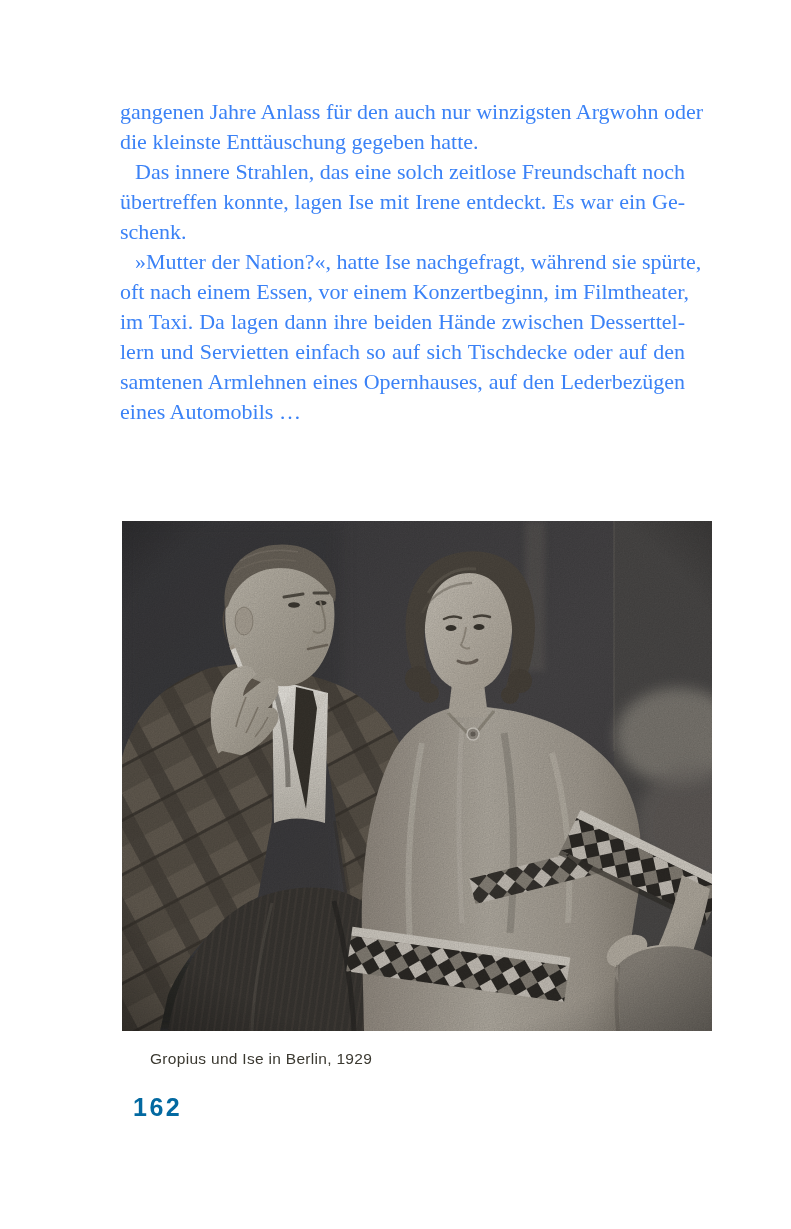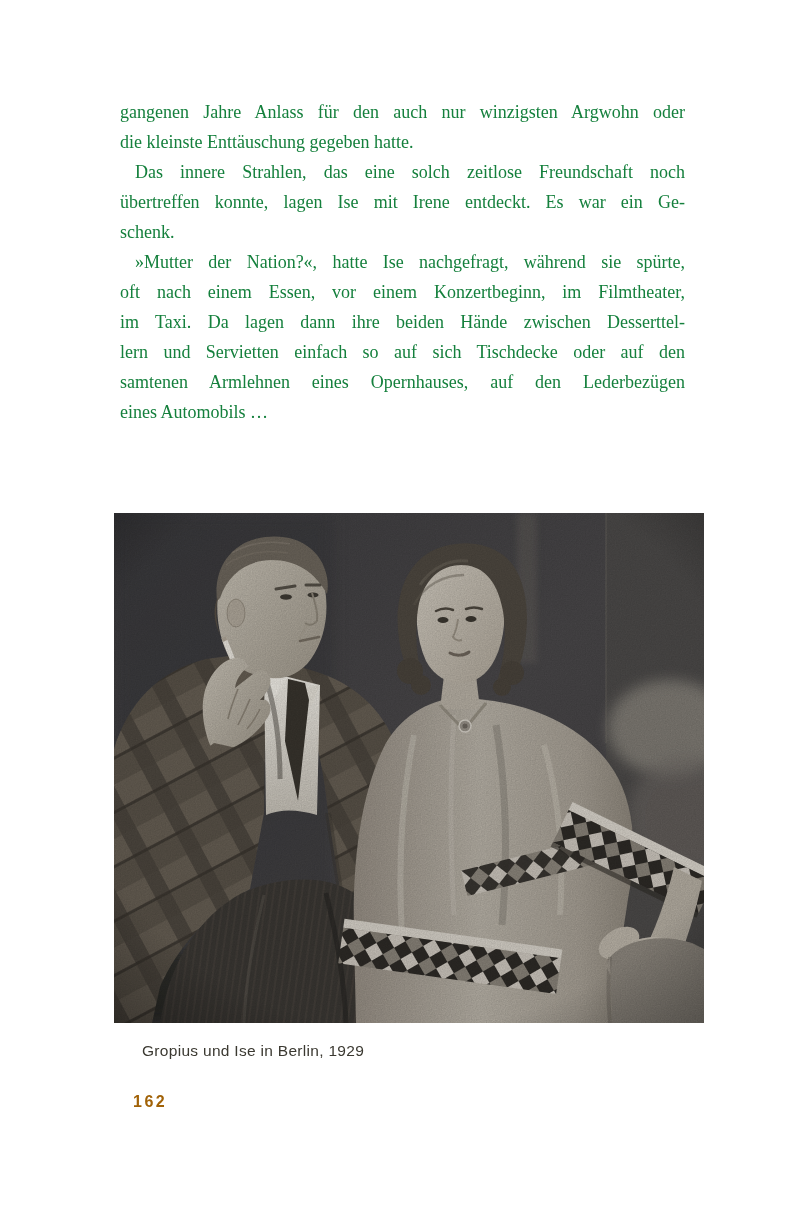--- a/index.html
+++ b/index.html
@@ -8,54 +8,54 @@
     width:791px;height:1229px;
     background:#ffffff;
     margin:0 auto;
     overflow:hidden;
     font-family:"Liberation Serif", serif;
   }
   
   .text-block{
     position:absolute;
     left:120px;top:97px;width:565px;
-    font-size:18px;line-height:30px;
-    color:#15803d;
+    font-size:22px;line-height:30px;
+    color:#3b82f6;
   }
   .para{margin:0;padding:0;}
   .ln{
     display:block;
     height:30px;
     text-align:justify;
     text-align-last:justify;
     white-space:nowrap;
     overflow:visible;
   }
   .ln.end{text-align-last:left;}
   .ln.ind{text-indent:15px;}
   
   .figure{
-    position:absolute;left:110px;top:509px;width:590px;margin:4px;
+    position:absolute;left:110px;top:509px;width:590px;margin:12px;
   }
   .photo{width:590px;height:510px;line-height:0;}
   .photo svg{display:block;}
   .caption{
     margin:19px 0 0 28px;
     font-family:"Liberation Sans", sans-serif;
     font-size:15.5px;
     letter-spacing:.3px;
     color:#3b3931;
   }
   
   .pagenum{
     position:absolute;left:133px;top:1093px;
     font-family:"Liberation Sans", sans-serif;
-    font-size:16px;font-weight:700;
+    font-size:25px;font-weight:700;
     letter-spacing:2.5px;
-    color:#a16207;
+    color:#0369a1;
   }
 </style>
 </head>
 <body>
 
 <div class="page">
 
   <main class="text-block">
     <p class="para">
       <span class="ln">gangenen Jahre Anlass für den auch nur winzigsten Argwohn oder</span>

